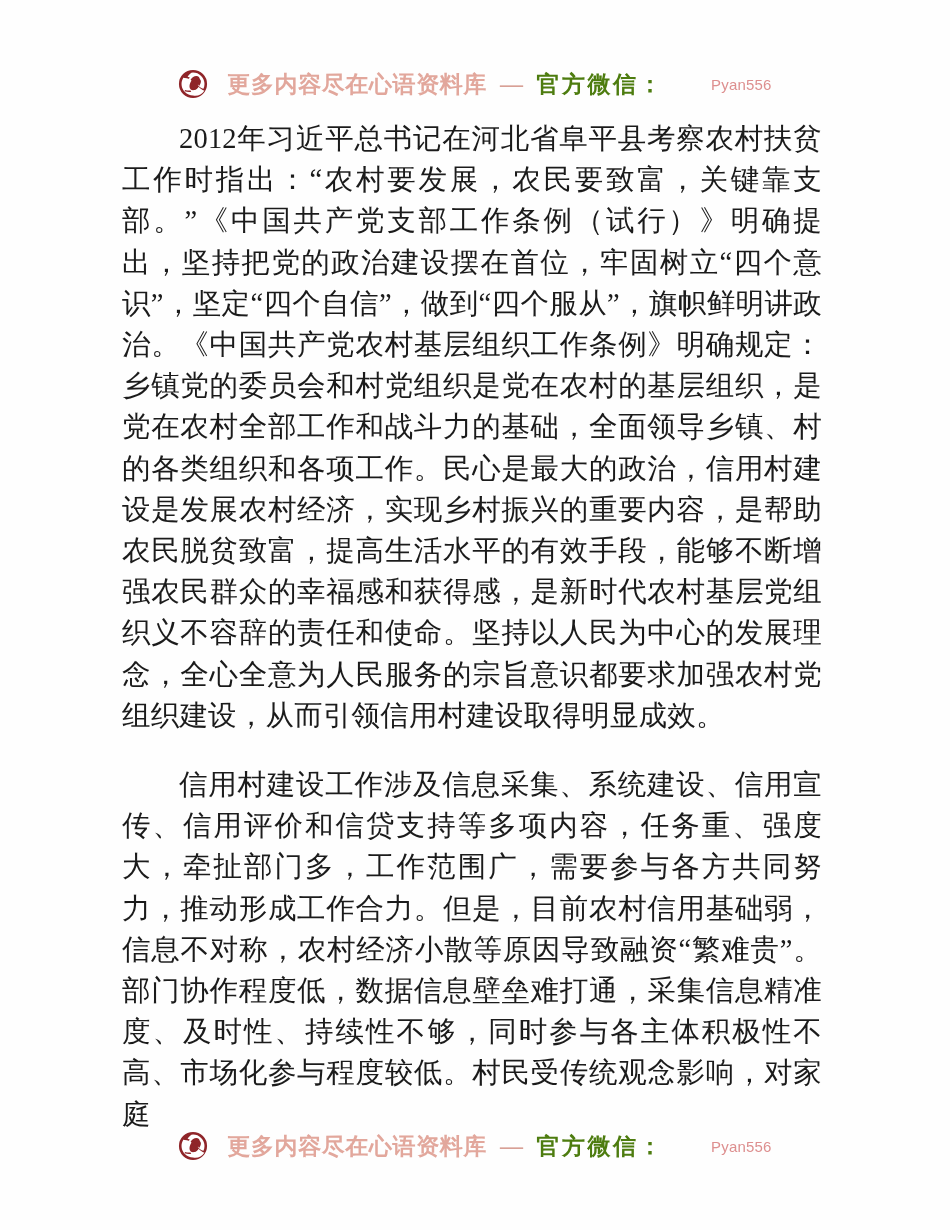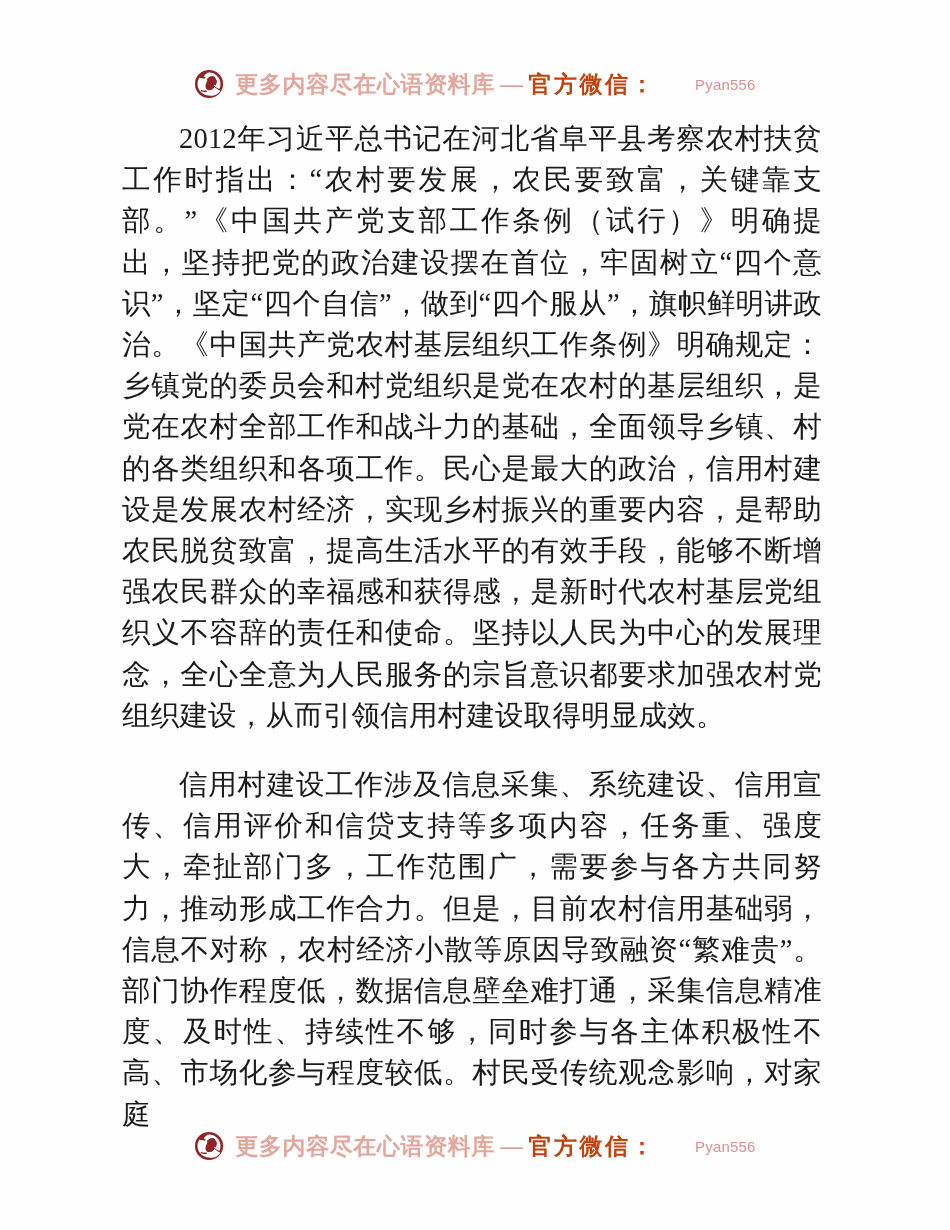--- a/index.html
+++ b/index.html
@@ -25,21 +25,21 @@
 
   
   .watermark {
     position: absolute;
     left: 0;
     width: 950px;
     height: 44px;
     display: flex;
     align-items: center;
     justify-content: center;
-    gap: 4px;
+    gap: 12px;
     user-select: none;
   }
   .watermark.top { top: 62px; }
   .watermark.bottom { top: 1124px; }
 
   .wm-logo {
     width: 30px;
     height: 30px;
     margin-right: 7px;
     flex: 0 0 auto;
@@ -49,21 +49,21 @@
   .wm-text {
     font-family: "Liberation Serif", "DejaVu Serif", serif;
     font-size: 23px;
     font-weight: 700;
     letter-spacing: 0.6px;
     white-space: nowrap;
     line-height: 1;
   }
   .wm-main   { color: #e2a79c; }
   .wm-dash   { color: #d8a096; padding: 0 1px; }
-  .wm-label  { color: #c2410c; letter-spacing: 2.5px; }
+  .wm-label  { color: #4d7c0f; letter-spacing: 2.5px; }
   .wm-handle {
     color: #dd8f8f;
     font-family: "Liberation Sans", sans-serif;
     font-weight: 400;
     font-size: 15px;
     letter-spacing: 0.2px;
     margin-left: 35px;
   }
 
   

